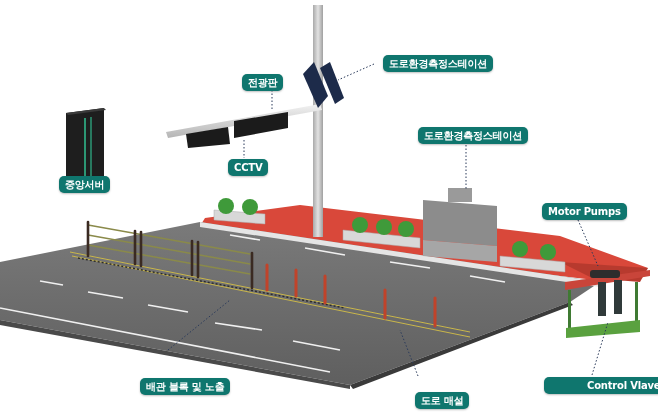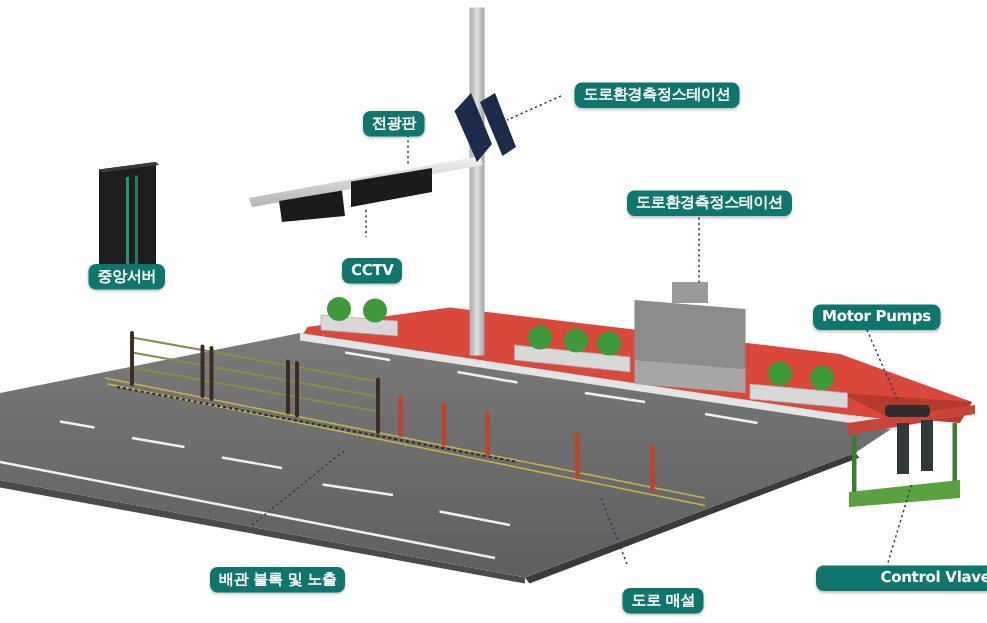--- a/index.html
+++ b/index.html
@@ -153,19 +153,19 @@
     <line x1="466" y1="145" x2="466" y2="190"></line>
     <line x1="578" y1="220" x2="598" y2="266"></line>
     <line x1="592" y1="375" x2="608" y2="322"></line>
     <line x1="418" y1="376" x2="400" y2="330"></line>
     <line x1="168" y1="350" x2="230" y2="300"></line>
   </g>
 </svg>
 
 <div class="label" style="left:383px; top:55px;">도로환경측정스테이션</div>
 <div class="label" style="left:242px; top:74px;">전광판</div>
-<div class="label" style="left:228px; top:172px;">CCTV</div>
+<div class="label" style="left:228px; top:159px;">CCTV</div>
 <div class="label" style="left:59px; top:176px;">중앙서버</div>
 <div class="label" style="left:418px; top:127px;">도로환경측정스테이션</div>
 <div class="label" style="left:542px; top:203px;text-align:right;">Motor Pumps</div>
 <div class="label" style="left:140px; top:378px;">배관 블록 및 노출</div>
 <div class="label" style="left:415px; top:392px;">도로 매설</div>
 <div class="label" style="left:544px; top:377px;padding-left:43px;">Control Vlave</div>
 
 </body></html>

